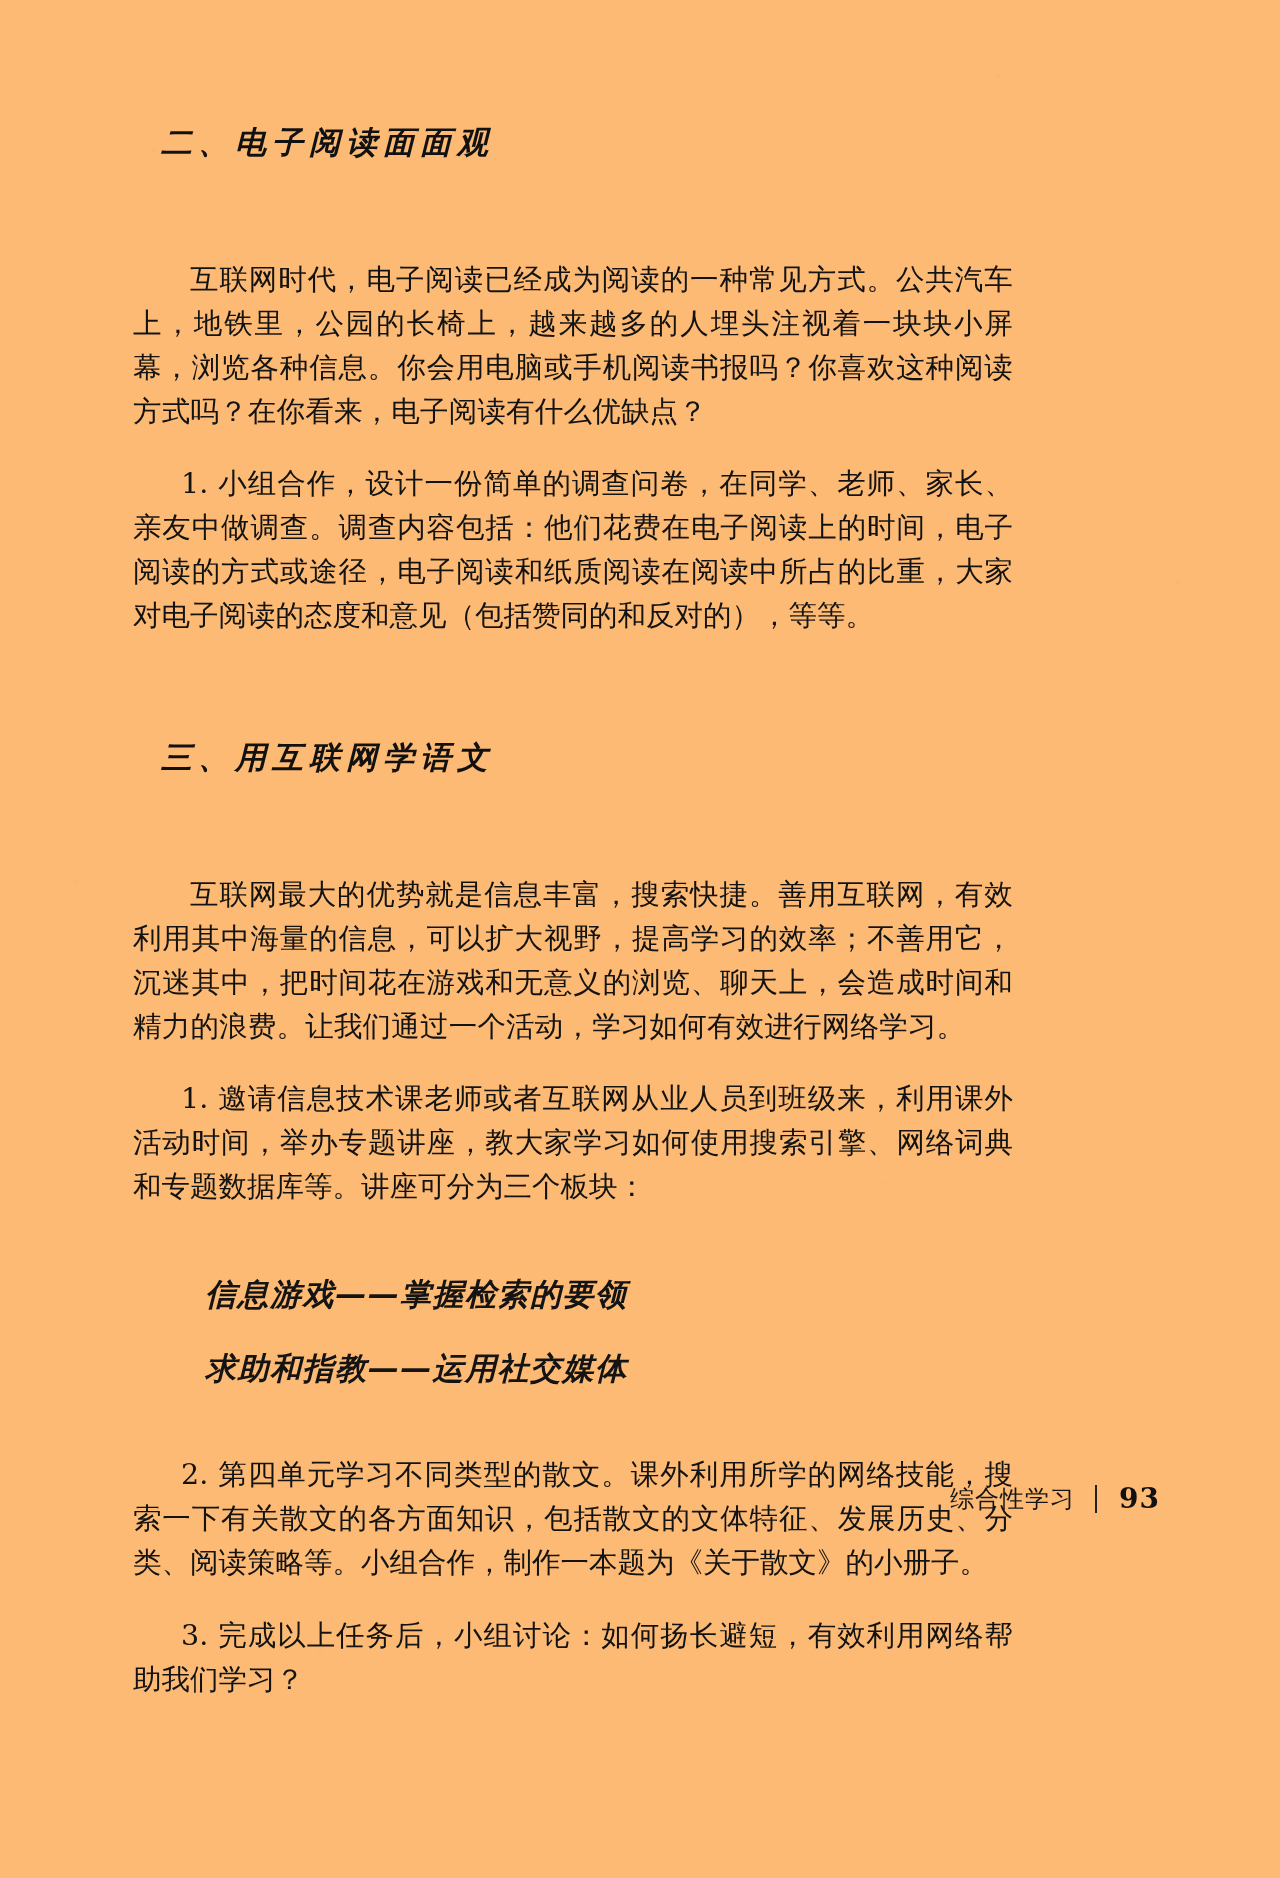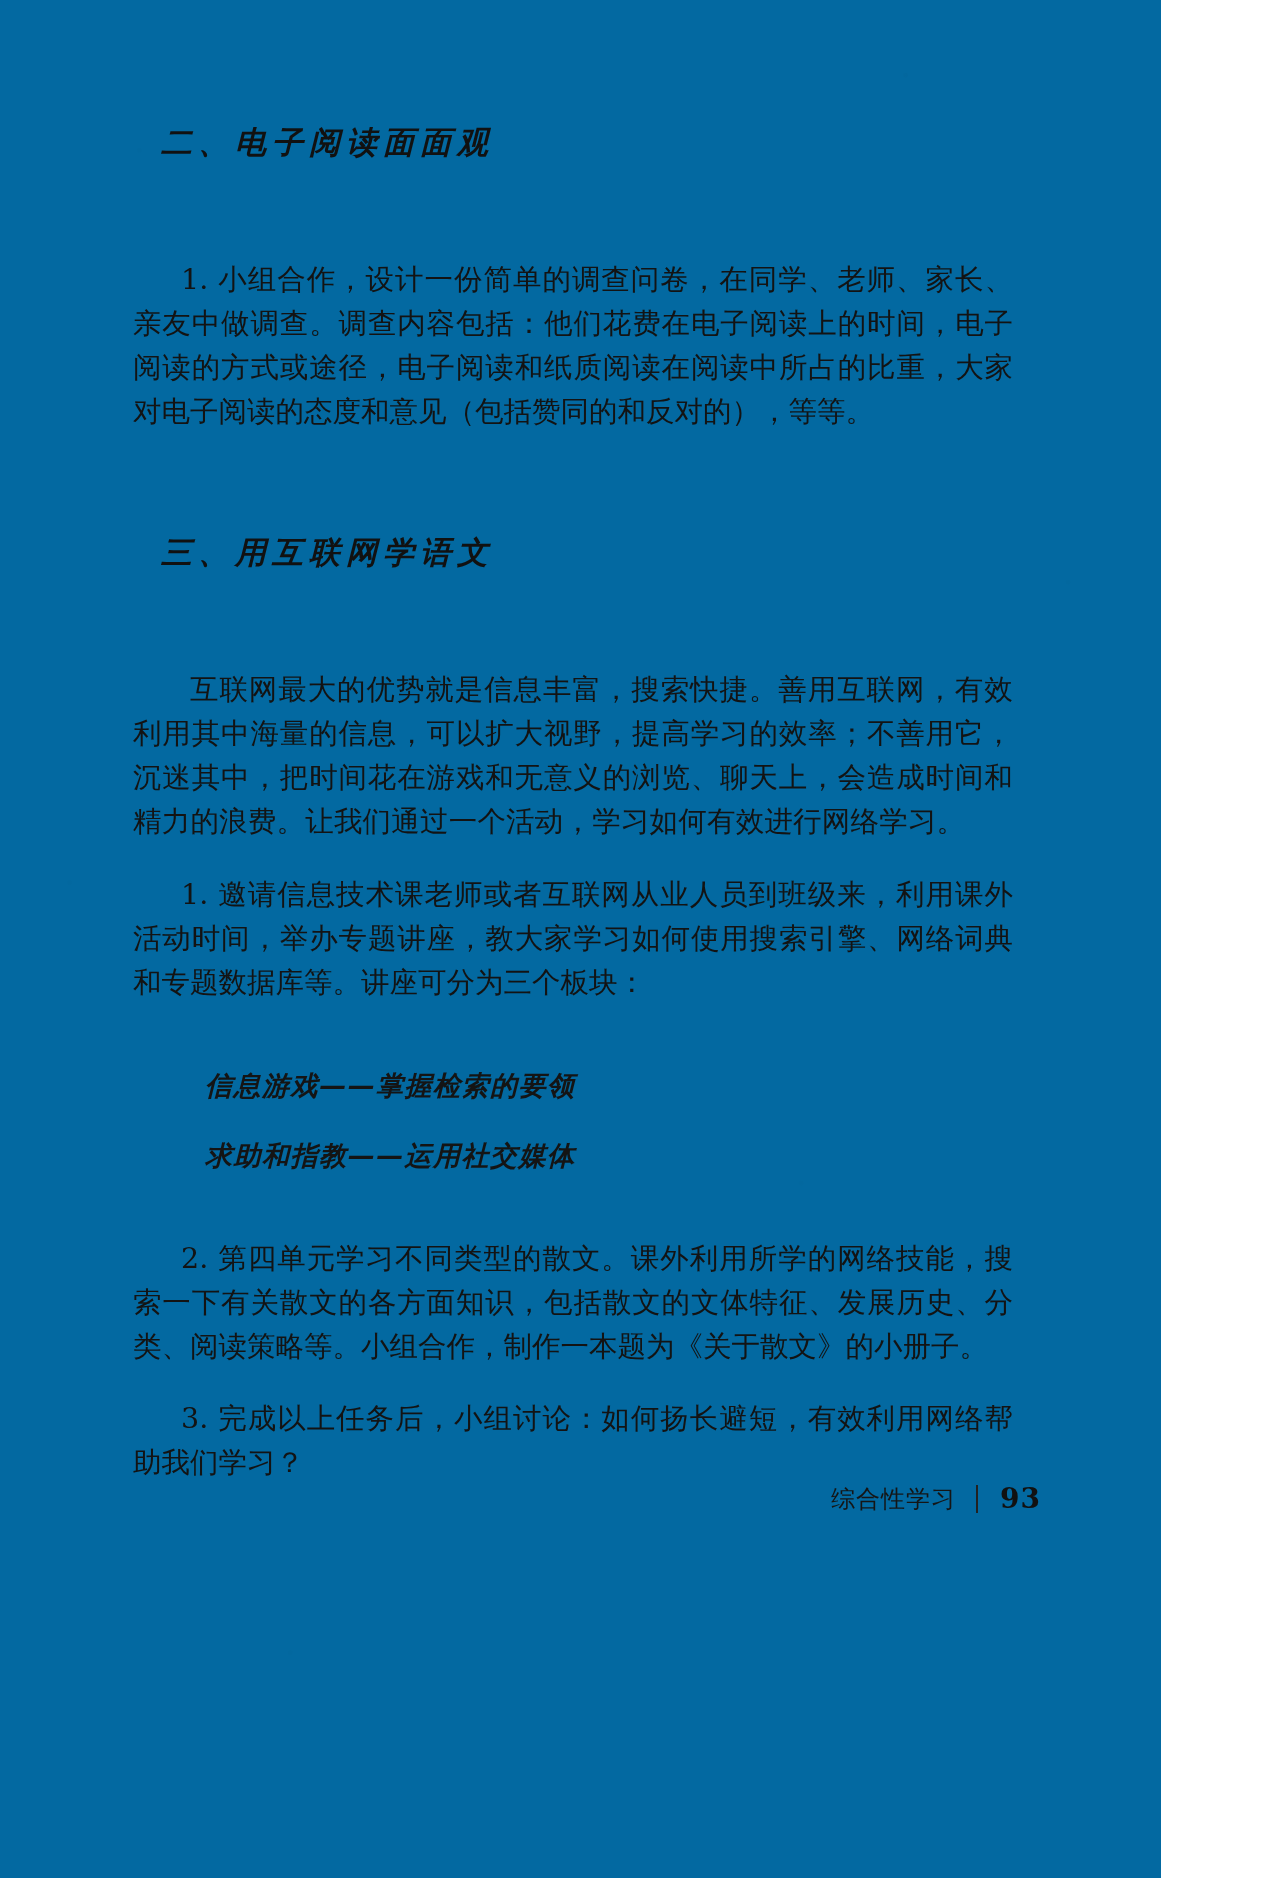--- a/index.html
+++ b/index.html
@@ -2,23 +2,23 @@
 <html><head>
 <meta charset="utf-8">
 <style>
   html, body {
     margin: 0;
     padding: 0;
     background: #ffffff;
   }
   .page {
     position: relative;
-    width: 1161px;
+    width: 1280px;
     height: 1878px;
-    background: #0369a1;
+    background: #fdba74;
     overflow: hidden;
     font-family: "DejaVu Serif", "Liberation Serif", serif;
     color: #1a1a1a;
   }
   
   .paper-tint {
     position: absolute;
     inset: 0;
     background:
       radial-gradient(circle at 12% 8%, rgba(0,0,0,0.012) 0 2px, transparent 3px),
@@ -62,21 +62,21 @@
     text-align: justify;
     text-justify: inter-character;
     text-indent: 48px;
     color: #131313;
   }
 
   .block-line {
     font-family: "DejaVu Serif", "Liberation Serif", serif;
     font-style: italic;
     font-weight: 600;
-    font-size: 27px;
+    font-size: 31px;
     line-height: 43px;
     letter-spacing: 1.5px;
     padding-left: 72px;
     color: #141414;
   }
 
   .footer {
     position: absolute;
     left: 133px;
     right: 120px;
@@ -118,20 +118,21 @@
   <div class="paper-tint"></div>
 
   <div class="content">
 
     <div style="height:96px"></div>
 
     <h2 class="sec-heading">二、电子阅读面面观</h2>
 
     <div class="gap-lg"></div>
 
+    <p class="body-para indent2">互联网时代，电子阅读已经成为阅读的一种常见方式。公共汽车上，地铁里，公园的长椅上，越来越多的人埋头注视着一块块小屏幕，浏览各种信息。你会用电脑或手机阅读书报吗？你喜欢这种阅读方式吗？在你看来，电子阅读有什么优缺点？</p>
 
     <p class="list-item">1. 小组合作，设计一份简单的调查问卷，在同学、老师、家长、亲友中做调查。调查内容包括：他们花费在电子阅读上的时间，电子阅读的方式或途径，电子阅读和纸质阅读在阅读中所占的比重，大家对电子阅读的态度和意见（包括赞同的和反对的），等等。</p>
 
 
 
     <div style="height:44px"></div>
 
     <h2 class="sec-heading">三、用互联网学语文</h2>
 
     <div class="gap-lg"></div>

